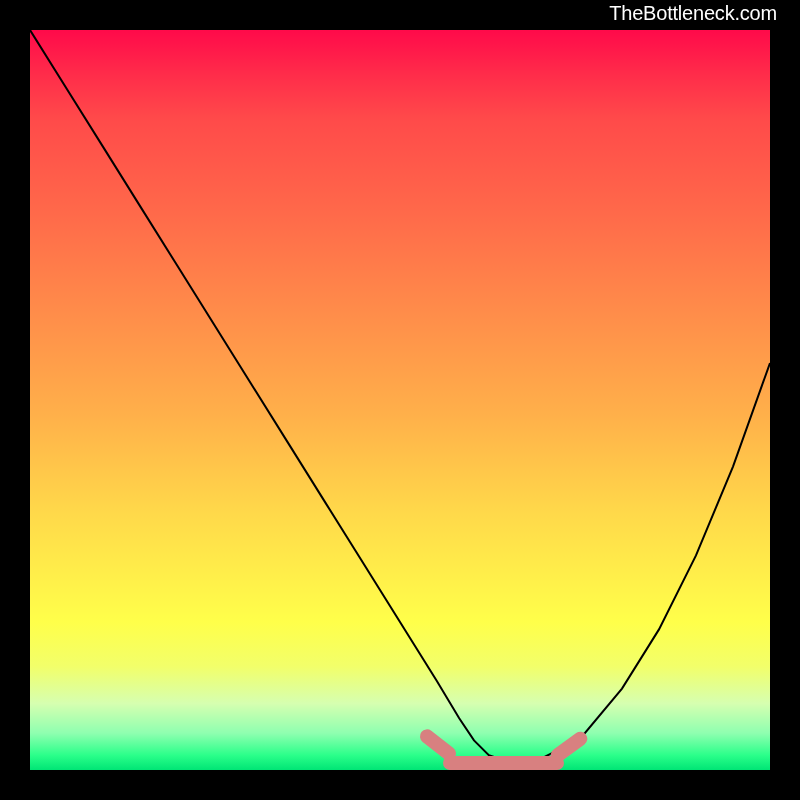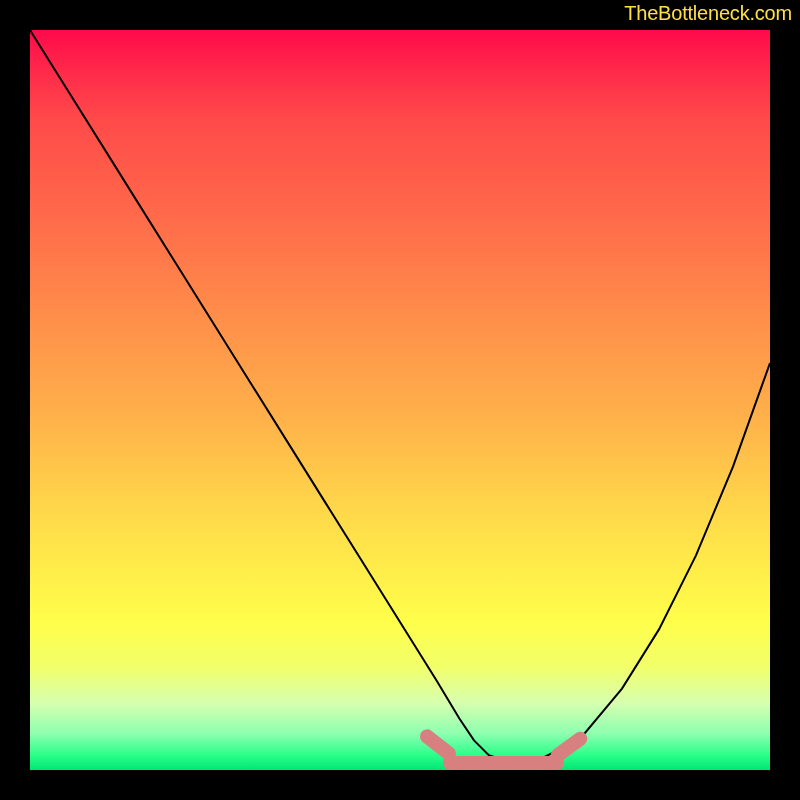--- a/index.html
+++ b/index.html
@@ -12,22 +12,22 @@
     overflow: hidden;
   }
   .wrap {
     position: relative;
     width: 800px;
     height: 800px;
   }
   .attribution {
     position: absolute;
     top: 2px;
-    right: 8px;
-    color: #fde047;
+    right: 23px;
+    color: #ffffff;
     font-size: 20px;
     font-weight: 500;
     letter-spacing: -0.2px;
   }
   .plot {
     position: absolute;
     left: 30px;
     top: 30px;
     width: 740px;
     height: 740px;

